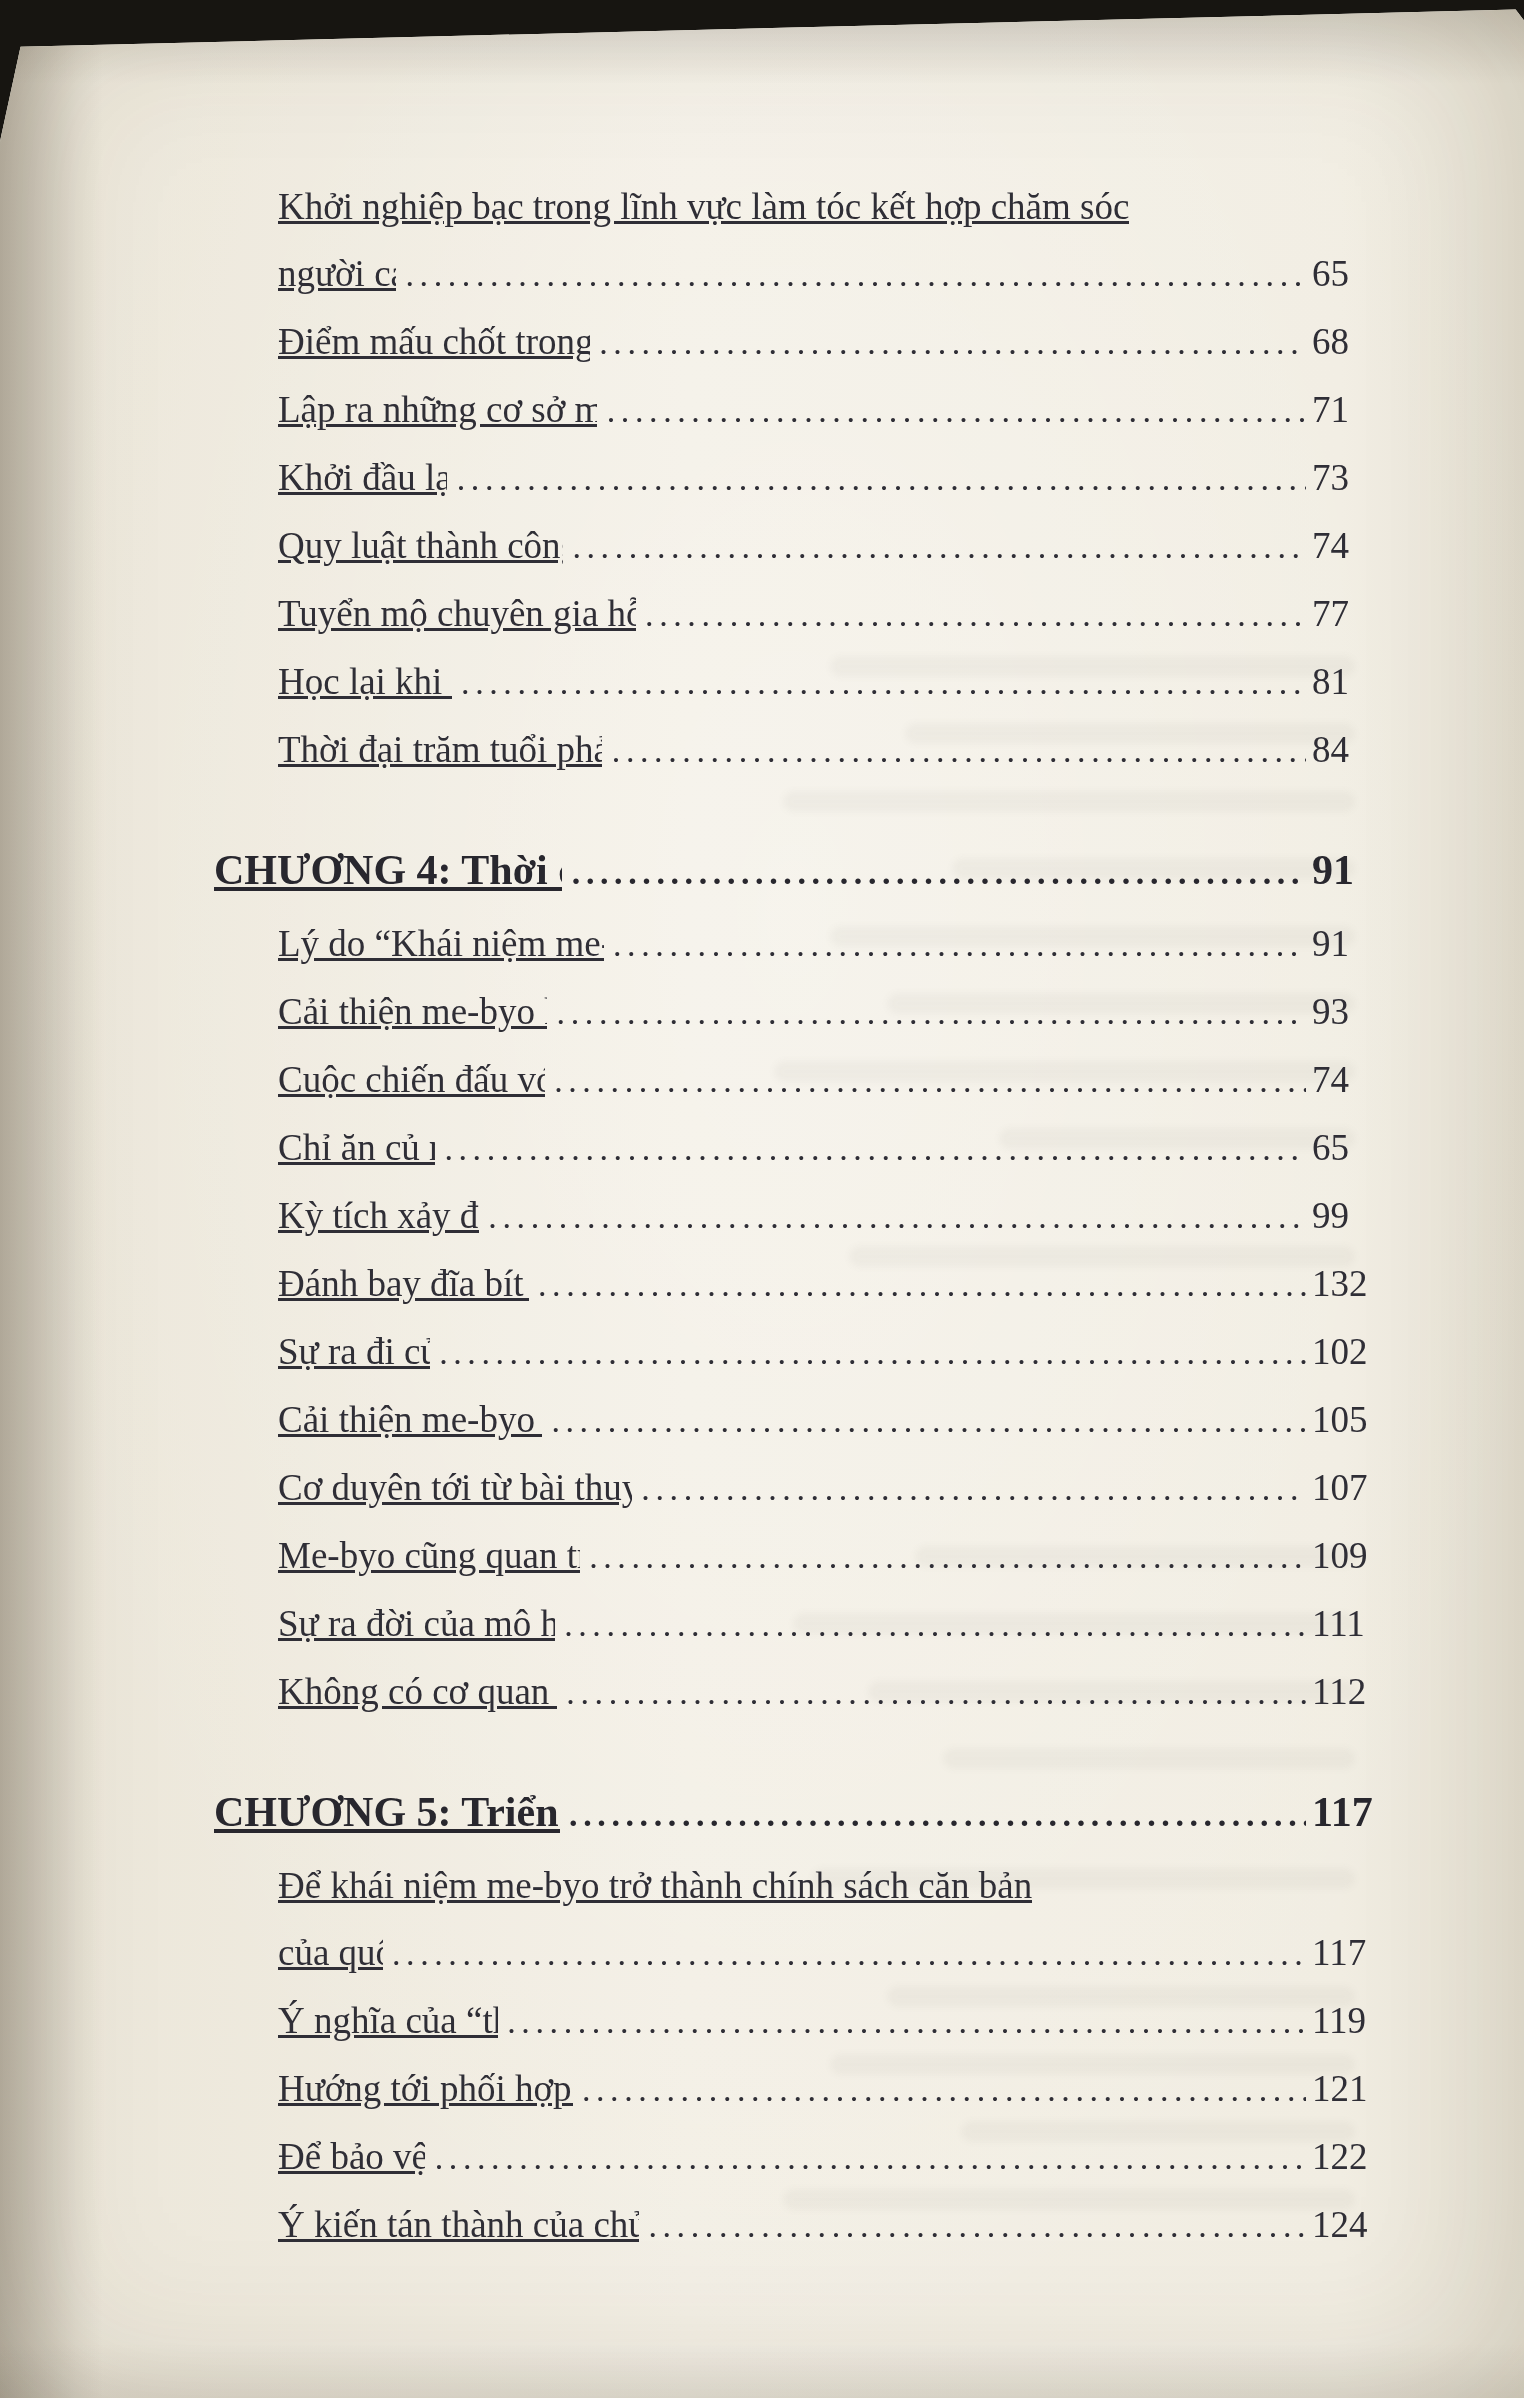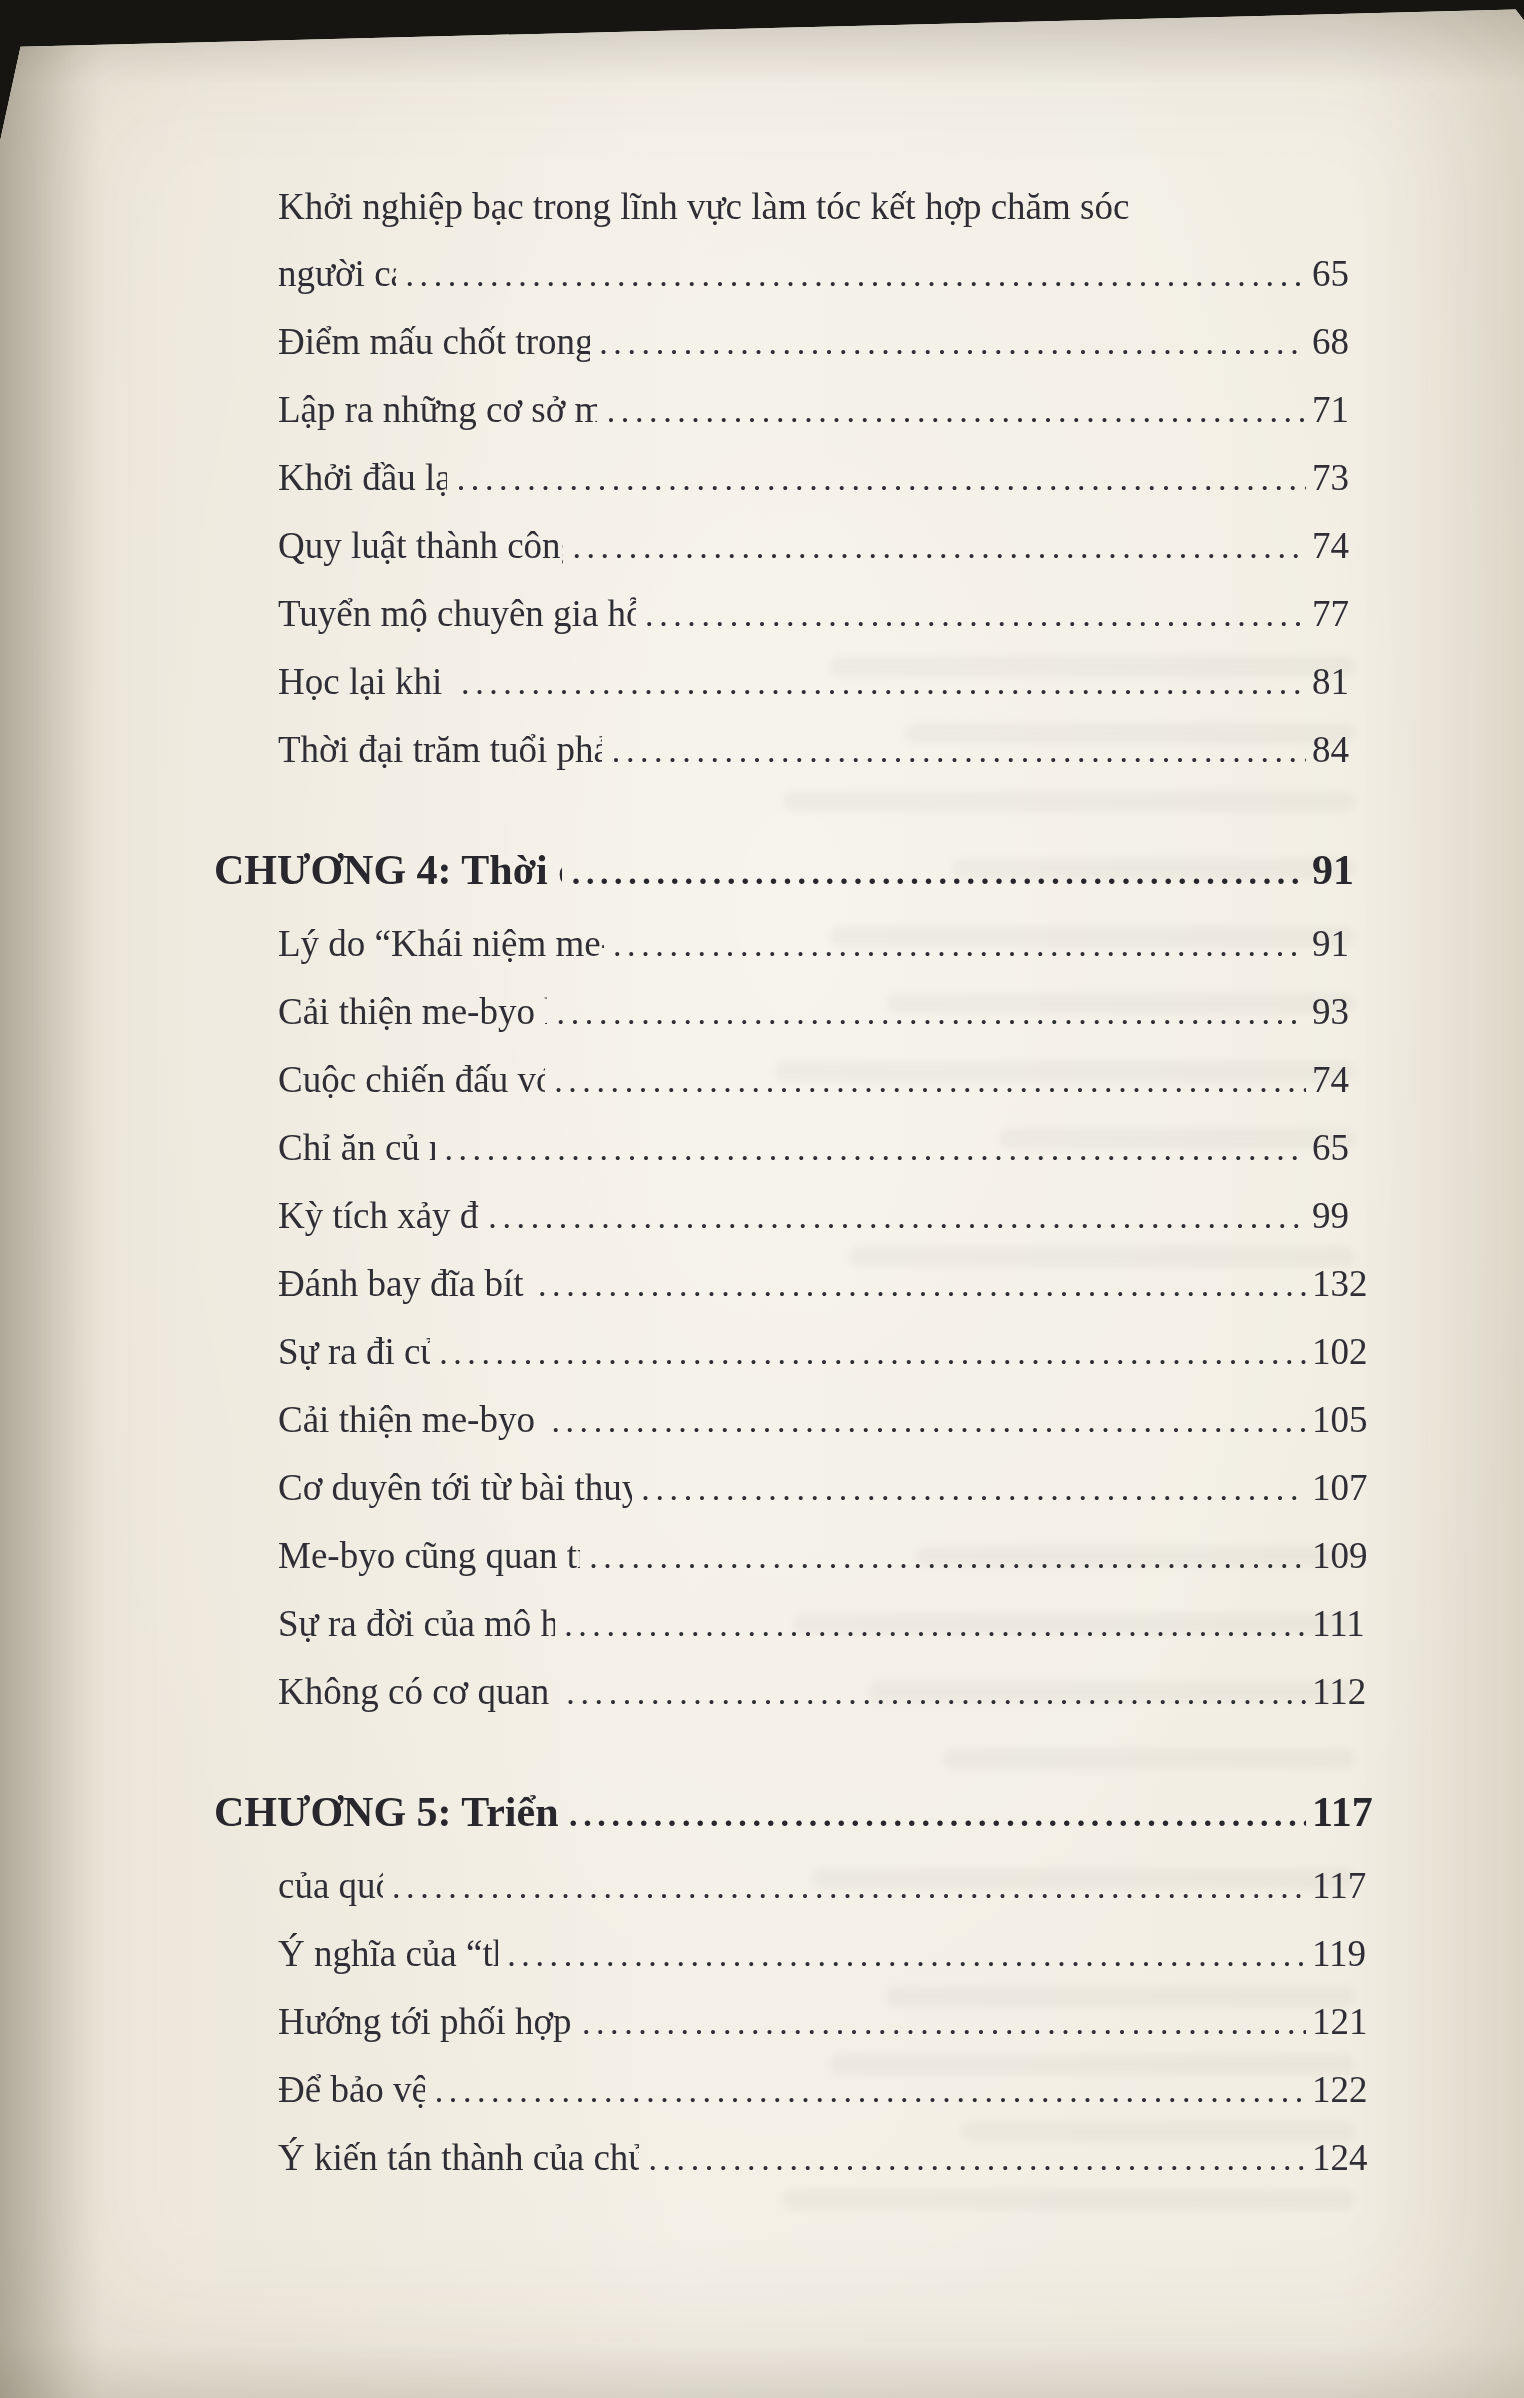--- a/index.html
+++ b/index.html
@@ -44,21 +44,21 @@
   .row.chapter {
     font-weight:bold; font-size:42px; color:#28272e;
     margin-top:49px;
   }
   .row.chapter .line { line-height:75px; }
   .line {
     display:flex; align-items:baseline;
     font-size:37px; line-height:67px;
   }
   .row.chapter .line { font-size:42px; }
-  .t { white-space:nowrap; flex:0 1 auto; overflow:hidden; }
+  .t { white-space:nowrap; flex:0 1 auto; overflow:hidden;text-decoration:underline; }
   .dots {
     flex:1 1 auto; overflow:hidden; white-space:nowrap;
     min-width:32px; margin:0 5.6px 0 9.4px;
     letter-spacing:5.6px; font-size:34px;
   }
   .dots::after {
     content:"....................................................................................................................";
   }
   .pg { min-width:71px; text-align:left; white-space:nowrap; }
 </style>
@@ -242,20 +242,23 @@
       </div>
       <div class="row chapter">
         <div class="line">
           <span class="t">CHƯƠNG 5: Triển khai khái niệm me-byo</span>
           <span class="dots"></span>
           <span class="pg">117</span>
         </div>
       </div>
       <div class="row entry">
         <div class="line">
+          <span class="t">Để khái niệm me-byo trở thành chính sách căn bản</span>
+        </div>
+        <div class="line">
           <span class="t">của quốc gia</span>
           <span class="dots"></span>
           <span class="pg">117</span>
         </div>
       </div>
       <div class="row entry">
         <div class="line">
           <span class="t">Ý nghĩa của “tham gia xã hội”</span>
           <span class="dots"></span>
           <span class="pg">119</span>

